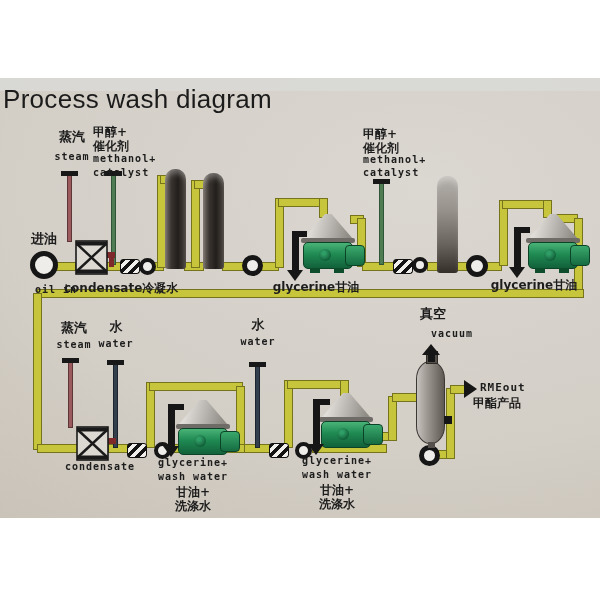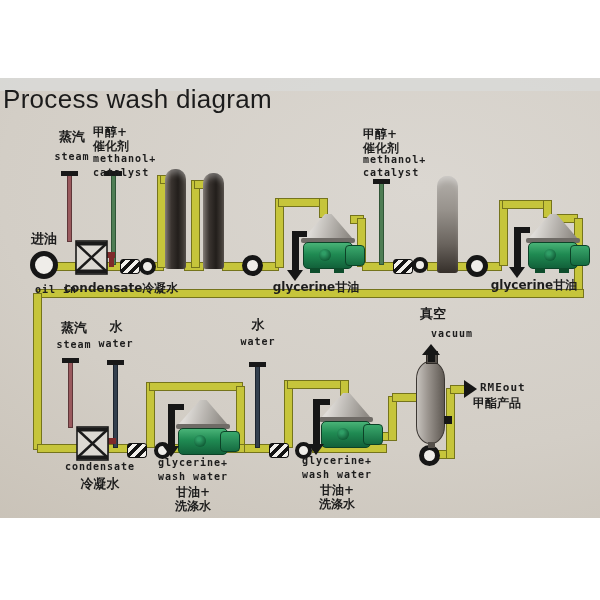--- a/index.html
+++ b/index.html
@@ -240,21 +240,20 @@
 
   <div class="lbl cn ctr" style="left:488px;top:277px;width:92px;font-size:12px;">glycerine甘油</div>
 
   <div class="lbl cn ctr" style="left:54px;top:319px;width:40px;">蒸汽</div>
   <div class="lbl en ctr" style="left:49px;top:339px;width:50px;">steam</div>
 
   <div class="lbl cn ctr" style="left:98px;top:318px;width:36px;">水</div>
   <div class="lbl en ctr" style="left:91px;top:338px;width:50px;">water</div>
 
   <div class="lbl en ctr" style="left:46px;top:461px;width:108px;">condensate</div>
-  <div class="lbl cn ctr" style="left:46px;top:475px;width:108px;">冷凝水</div>
 
   <div class="lbl en ctr" style="left:144px;top:457px;width:98px;">glycerine+</div>
   <div class="lbl en ctr" style="left:144px;top:471px;width:98px;">wash water</div>
   <div class="lbl cn ctr" style="left:144px;top:484px;width:98px;font-size:12px;">甘油+</div>
   <div class="lbl cn ctr" style="left:144px;top:498px;width:98px;font-size:12px;">洗涤水</div>
 
   <div class="lbl cn ctr" style="left:240px;top:316px;width:36px;">水</div>
   <div class="lbl en ctr" style="left:233px;top:336px;width:50px;">water</div>
 
   <div class="lbl en ctr" style="left:288px;top:455px;width:98px;">glycerine+</div>

